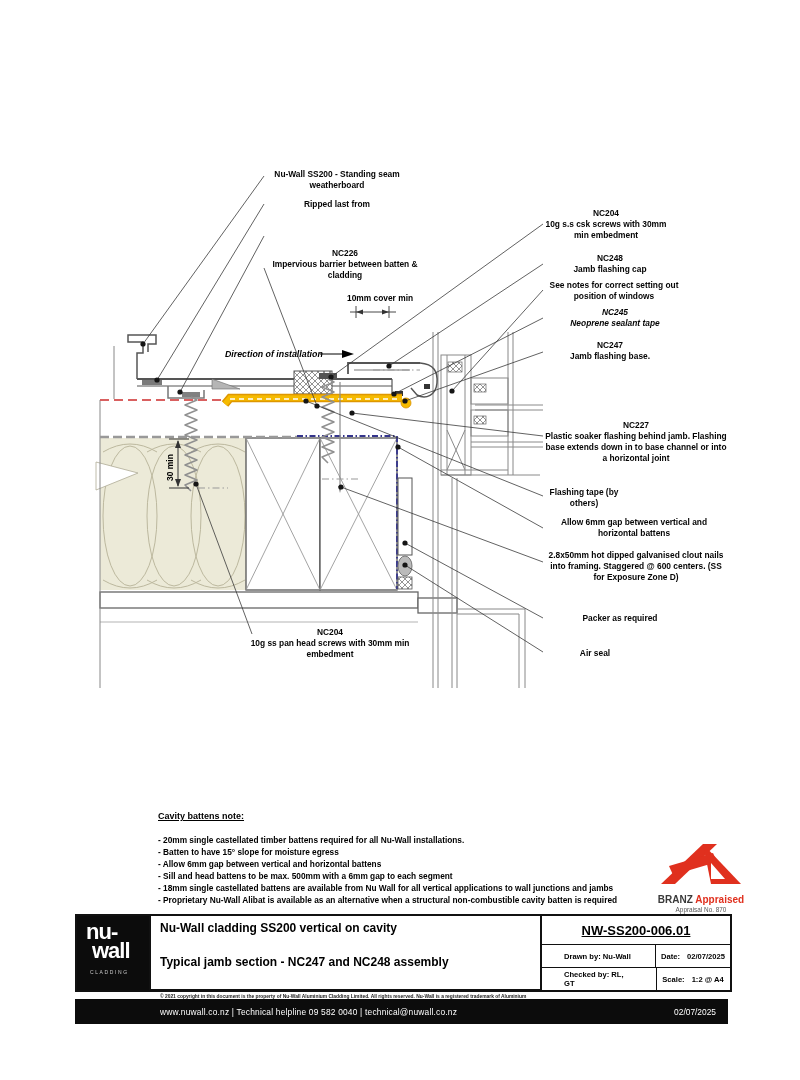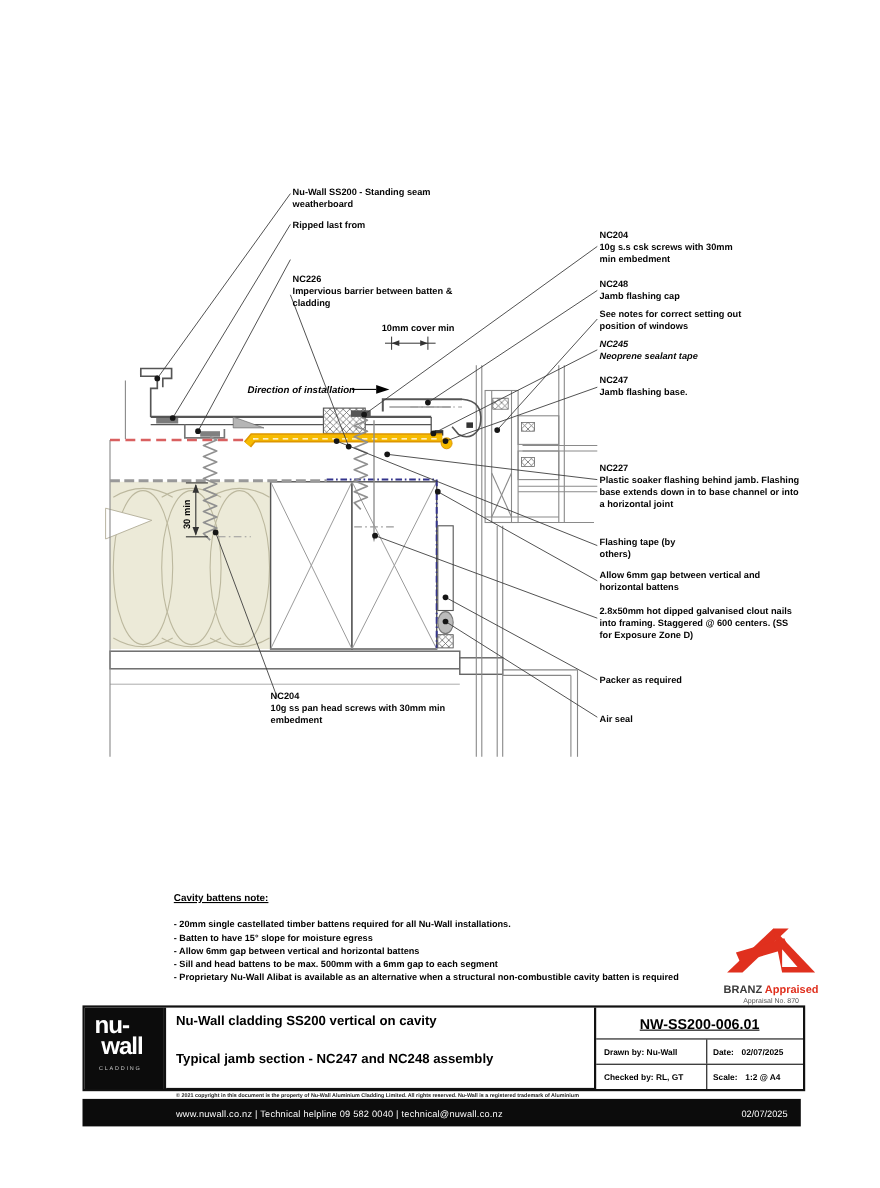--- a/index.html
+++ b/index.html
@@ -1,20 +1,20 @@
 <!DOCTYPE html>
 <html><head>
 <meta charset="utf-8">
 <style>
   html,body { margin:0; padding:0; background:#fff; }
   .sheet { position:relative; width:800px; height:1080px; background:#fff; overflow:hidden;
            font-family:"Liberation Sans", sans-serif; color:#000; }
   svg text { font-family:"Liberation Sans", sans-serif; }
 
-  .callout { position:absolute; font-size:8.4px; font-weight:bold; line-height:1.3; color:#050505; }
+  .callout { position:absolute; font-size:8.4px; font-weight:bold; line-height:1.3; color:#050505;text-align:center; }
   .callout .code { display:block; }
   .callout .txt  { display:block; }
 
   .dwg { position:absolute; left:0; top:0; }
 
   .notes { position:absolute; left:158px; top:811px; width:486px; }
   .notes-title { font-size:9px; font-weight:bold; text-decoration:underline; margin-bottom:13px; }
   .note-item { font-size:8.3px; font-weight:bold; line-height:1.45; white-space:nowrap; }
 
   .branz { position:absolute; left:646px; top:836px; width:110px; text-align:center; }
@@ -33,21 +33,21 @@
   .tb-title1 { font-size:12px; font-weight:bold; padding:5px 9px 1px; }
   .tb-title2 { font-size:12px; font-weight:bold; padding:3px 9px 4px; }
   .tb-copy { border-top:1.5px solid #111; font-size:4.9px; font-weight:bold; color:#222;
              padding:3px 9px; line-height:1.55; margin-top:auto; }
   .tb-right { width:188px; flex:none; display:flex; flex-direction:column; }
   .tb-doc { height:28px; border-bottom:1.5px solid #111; display:flex; align-items:center;
             justify-content:center; font-size:13px; font-weight:bold;text-decoration:underline; }
   .tb-row { flex:1; display:flex; }
   .tb-row.mid { border-bottom:1.5px solid #111; }
   .tb-cl { flex:1.12; border-right:1.5px solid #111; font-size:7.6px; font-weight:bold;
-           display:flex; align-items:center; padding:0 7px; }
+           display:flex; align-items:center; padding:0 22px; }
   .tb-cr { flex:1; font-size:7.6px; font-weight:bold; display:flex; align-items:center;
            padding:0 5px; gap:7px; }
 
   .footbar { position:absolute; left:75px; top:999px; width:653px; height:25px; background:#0c0c0c;
              color:#fff; display:flex; align-items:center; font-size:8.4px; }
   .foot-info { margin-left:85px; letter-spacing:0.2px; }
   .foot-date { margin-left:auto; margin-right:12px; }
 </style>
 </head>
 <body>
@@ -312,20 +312,21 @@
     <span class="code">NC204</span>
     <span class="txt">10g ss pan head screws with 30mm min embedment</span>
   </div>
 
   <div class="notes">
     <div class="notes-title">Cavity battens note:</div>
     <div class="note-item">- 20mm single castellated timber battens required for all Nu-Wall installations.</div>
     <div class="note-item">- Batten to have 15° slope for moisture egress</div>
     <div class="note-item">- Allow 6mm gap between vertical and horizontal battens</div>
     <div class="note-item">- Sill and head battens to be max. 500mm with a 6mm gap to each segment</div>
+    <div class="note-item">- 18mm single castellated battens are available from Nu Wall for all vertical applications to wall junctions and jambs</div>
     <div class="note-item">- Proprietary Nu-Wall Alibat is available as an alternative when a structural non-combustible cavity batten is required</div>
   </div>
 
   <div class="branz">
     <svg width="100" height="52" viewBox="0 0 100 52">
       <polygon points="10,48 52,8 66,8 24,48" fill="#E0301E"></polygon>
       <polygon points="52,8 90,48 60,48" fill="#E0301E"></polygon>
       <polygon points="18,30 62,17 66,26 22,39" fill="#E0301E"></polygon>
       <polygon points="60,27 74,43 60,43" fill="#fff"></polygon>
     </svg>

